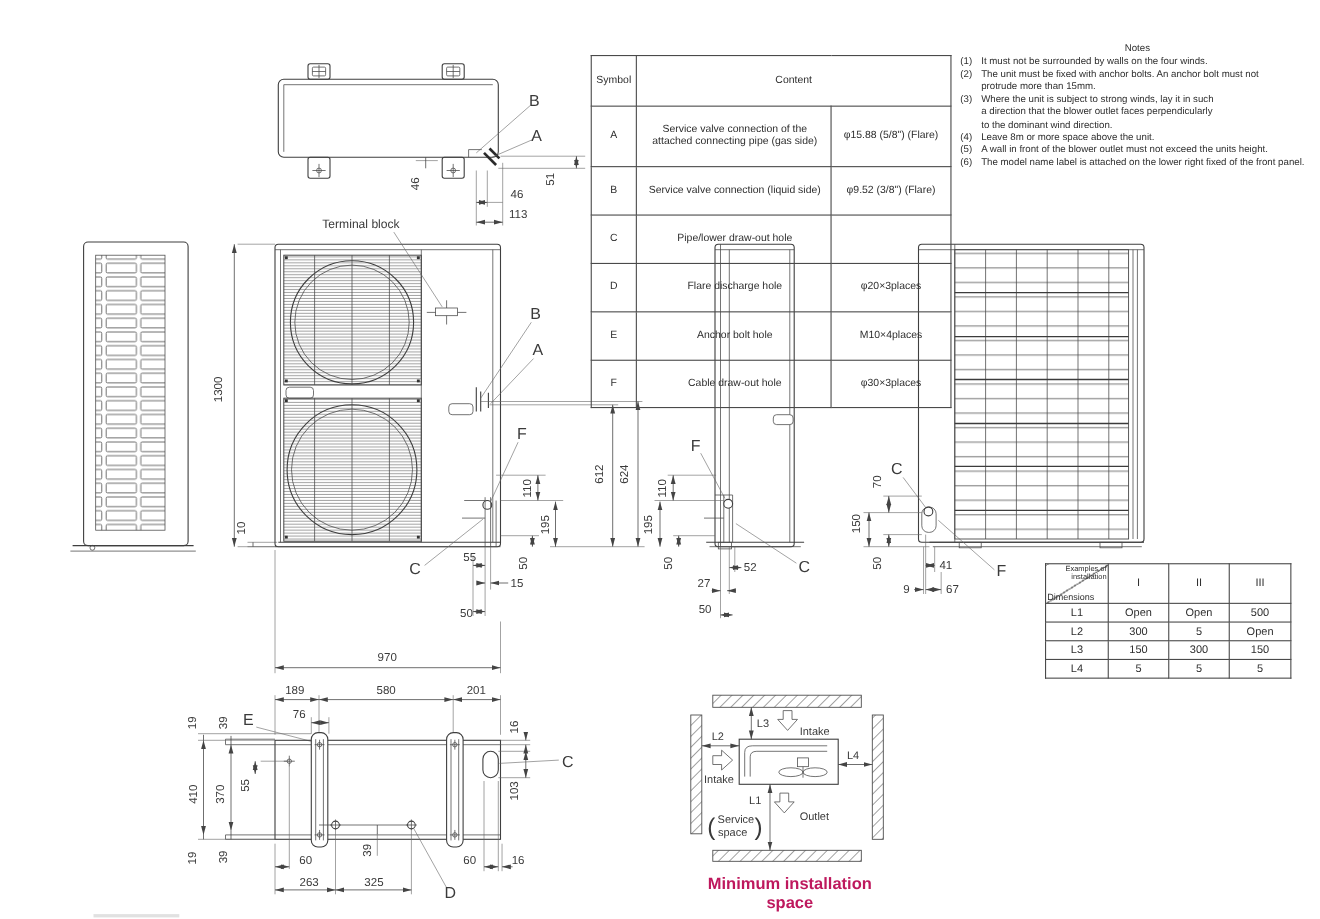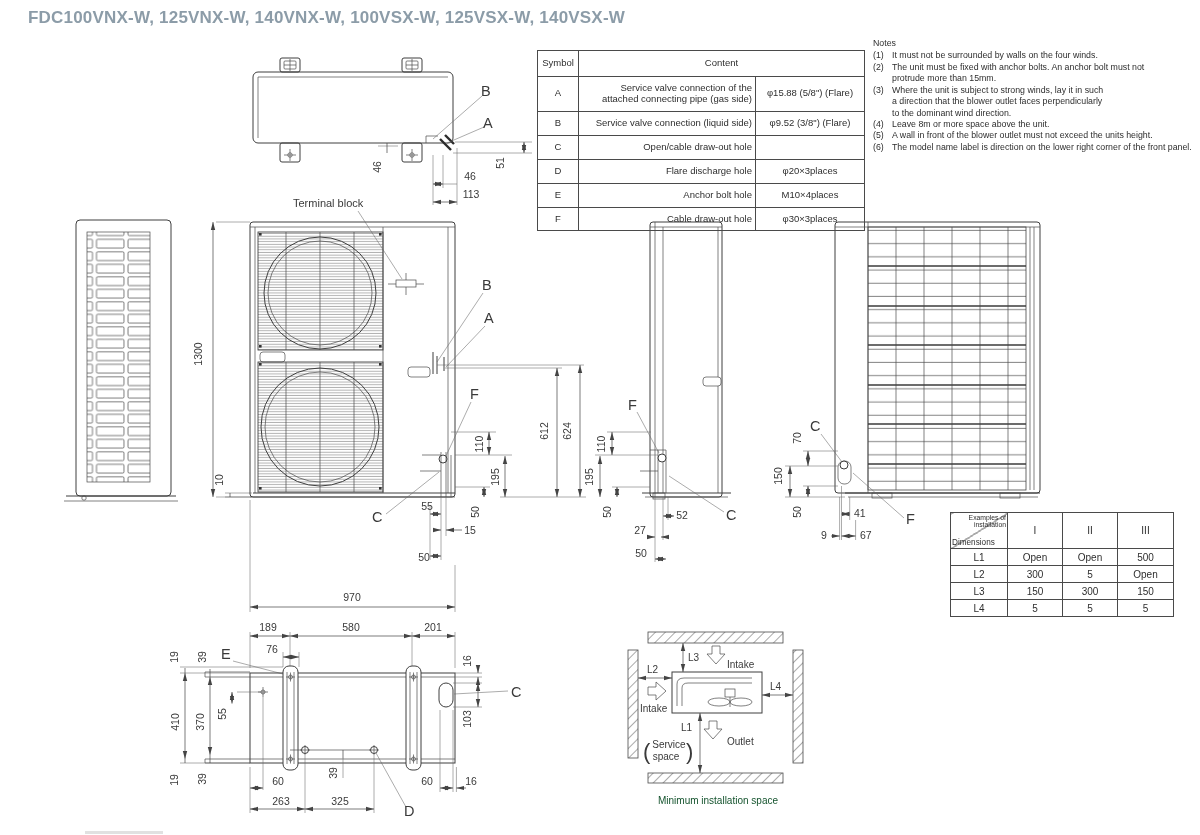--- a/index.html
+++ b/index.html
@@ -10,51 +10,50 @@
   .title{left:28px;top:8px;font-size:17px;font-weight:bold;color:#8c9ca8;letter-spacing:.2px;}
   
   svg text{font-family:"Liberation Sans",sans-serif;fill:#3a3a3a;}
   .d{font-size:10.5px;}
   .c{font-size:14.5px;}
   .s{font-size:11px;}
   .tiny{font-size:10px;}
   .svcbig{font-size:22px;}
   
   .symtab{left:537px;top:50px;border-collapse:collapse;font-size:9.5px;color:#2e2e2e;}
-  .symtab td,.symtab th{border:1px solid #4a4a4a;padding:6px 3px;line-height:1.15;font-weight:normal;}
+  .symtab td,.symtab th{border:1px solid #4a4a4a;padding:16px 3px;line-height:1.15;font-weight:normal;}
   .symtab .sy{width:34px;text-align:center;}
-  .symtab .ct{width:168px;text-align:right;padding-left:5px;white-space:pre-line;}
+  .symtab .ct{width:168px;text-align:center;padding-left:5px;white-space:pre-line;}
   .symtab .vl{width:102px;text-align:center;white-space:nowrap;}
   .symtab .hd{text-align:center;height:13px;}
   .symtab tr{height:14px;}
   .symtab tr.r2{height:27px;}
   
   .notes{left:873px;top:38px;width:322px;font-size:8.8px;line-height:1.3;color:#2e2e2e;}
-  .notes .nh{margin-bottom:1px;}
+  .notes .nh{margin-bottom:1px;text-align:center;}
   .nitem{display:flex;}
   .nnum{width:19px;flex:0 0 19px;}
   .ntxt{white-space:pre-line;width:300px;}
   
   .instab{left:950px;top:512px;border-collapse:collapse;font-size:10px;color:#2e2e2e;table-layout:fixed;}
   .instab td{border:1px solid #4a4a4a;text-align:center;padding:0;height:16px;}
   .instab .corner{width:56px;height:35px;position:relative;
       background:linear-gradient(to bottom right,transparent 49.2%,#555 49.2%,#555 50.8%,transparent 50.8%);}
   .instab .c1{width:54px}.instab .c2{width:54px}.instab .c3{width:55px}
   .corner .ct1{position:absolute;top:1px;right:1px;font-size:6.8px;line-height:1.05;text-align:right;white-space:pre-line;}
   .corner .ct2{position:absolute;bottom:1px;left:1px;font-size:8.2px;margin-top:20px;}
   
-  .cap{left:628px;top:795px;width:180px;text-align:center;font-size:10px;color:#14532d;}
+  .cap{left:628px;top:795px;width:180px;text-align:center;font-size:15px;color:#be185d;font-weight:bold;}
   .smudge{left:85px;top:831px;width:78px;height:3px;background:#c9c9c9;opacity:.55;}
 </style>
 </head>
 <body>
 
 <div class="sheet">
 
-  <div class="abs title">FDC100VNX-W, 125VNX-W, 140VNX-W, 100VSX-W, 125VSX-W, 140VSX-W</div>
 
   <svg class="abs" style="left:0;top:0" width="1200" height="835" viewBox="0 0 1200 835">
     <defs>
       <marker id="ae" markerWidth="9" markerHeight="7" refX="8" refY="2.6" orient="auto-start-reverse" markerUnits="userSpaceOnUse">
         <path d="M0,0.4 L8,2.6 L0,4.8 Z" fill="#444"></path>
       </marker>
       <pattern id="louvH" width="4" height="2.7" patternUnits="userSpaceOnUse">
         <line x1="0" y1="1.3" x2="4" y2="1.3" stroke="#6a6a6a" stroke-width="0.55"></line>
       </pattern>
       <pattern id="coil" width="10" height="13.2" patternUnits="userSpaceOnUse">
@@ -417,21 +416,21 @@
 attached connecting pipe (gas side)</td>
       <td class="vl">φ15.88 (5/8")  (Flare)</td>
     </tr>
     <tr>
       <td class="sy">B</td>
       <td class="ct">Service valve connection (liquid side)</td>
       <td class="vl">φ9.52 (3/8")  (Flare)</td>
     </tr>
     <tr>
       <td class="sy">C</td>
-      <td class="ct">Open/cable draw-out hole</td>
+      <td class="ct">Pipe/lower draw-out hole</td>
       <td class="vl"></td>
     </tr>
     <tr>
       <td class="sy">D</td>
       <td class="ct">Flare discharge hole</td>
       <td class="vl">φ20×3places</td>
     </tr>
     <tr>
       <td class="sy">E</td>
       <td class="ct">Anchor bolt hole</td>
@@ -465,21 +464,21 @@
     <div class="nitem">
         <span class="nnum">(4)</span>
         <span class="ntxt">Leave 8m or more space above the unit.</span>
       </div>
     <div class="nitem">
         <span class="nnum">(5)</span>
         <span class="ntxt">A wall in front of the blower outlet must not exceed the units height.</span>
       </div>
     <div class="nitem">
         <span class="nnum">(6)</span>
-        <span class="ntxt">The model name label is direction on the lower right corner of the front panel.</span>
+        <span class="ntxt">The model name label is attached on the lower right fixed of the front panel.</span>
       </div>
   </div>
 
   <table class="abs instab">
     <tbody>
         <tr>
       <td class="corner">
         <span class="ct1">Examples of
 installation</span>
         <span class="ct2">Dimensions</span>

